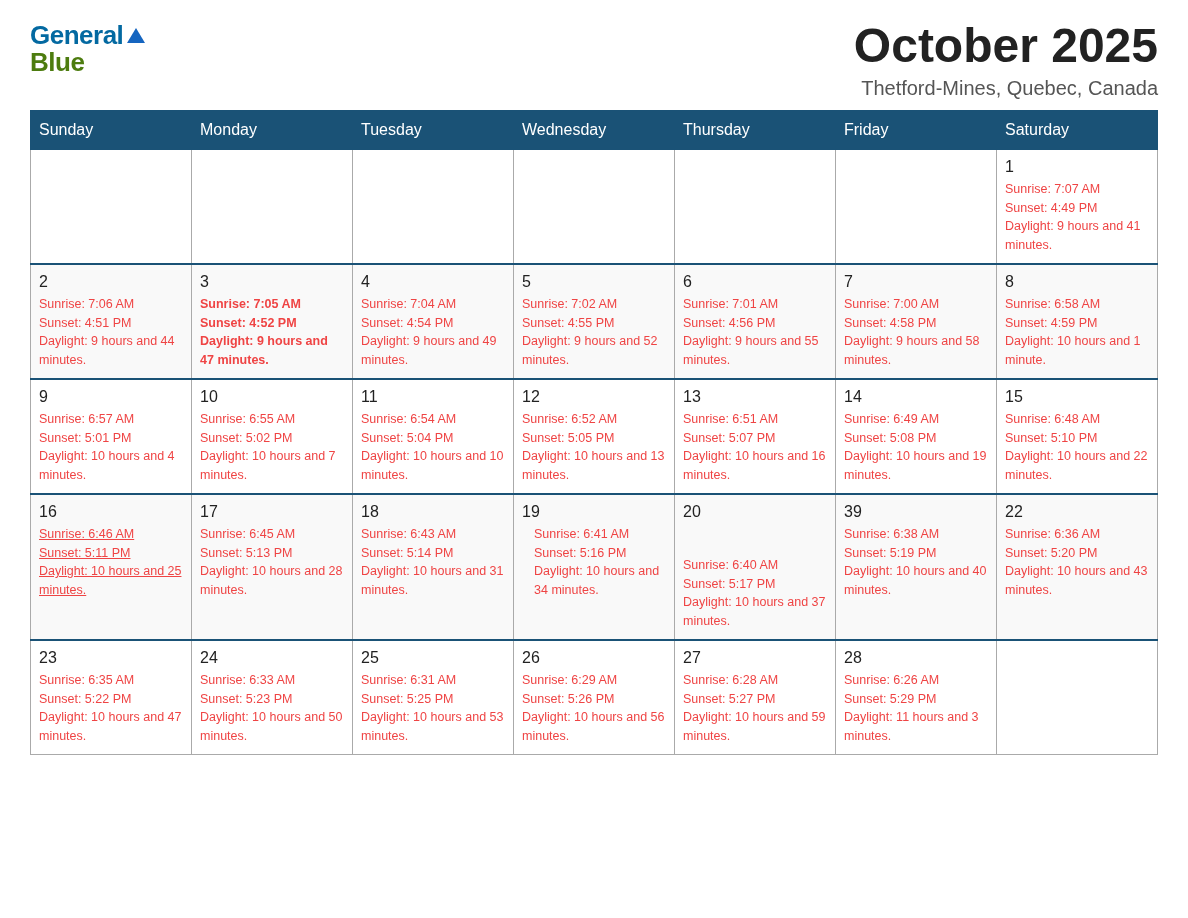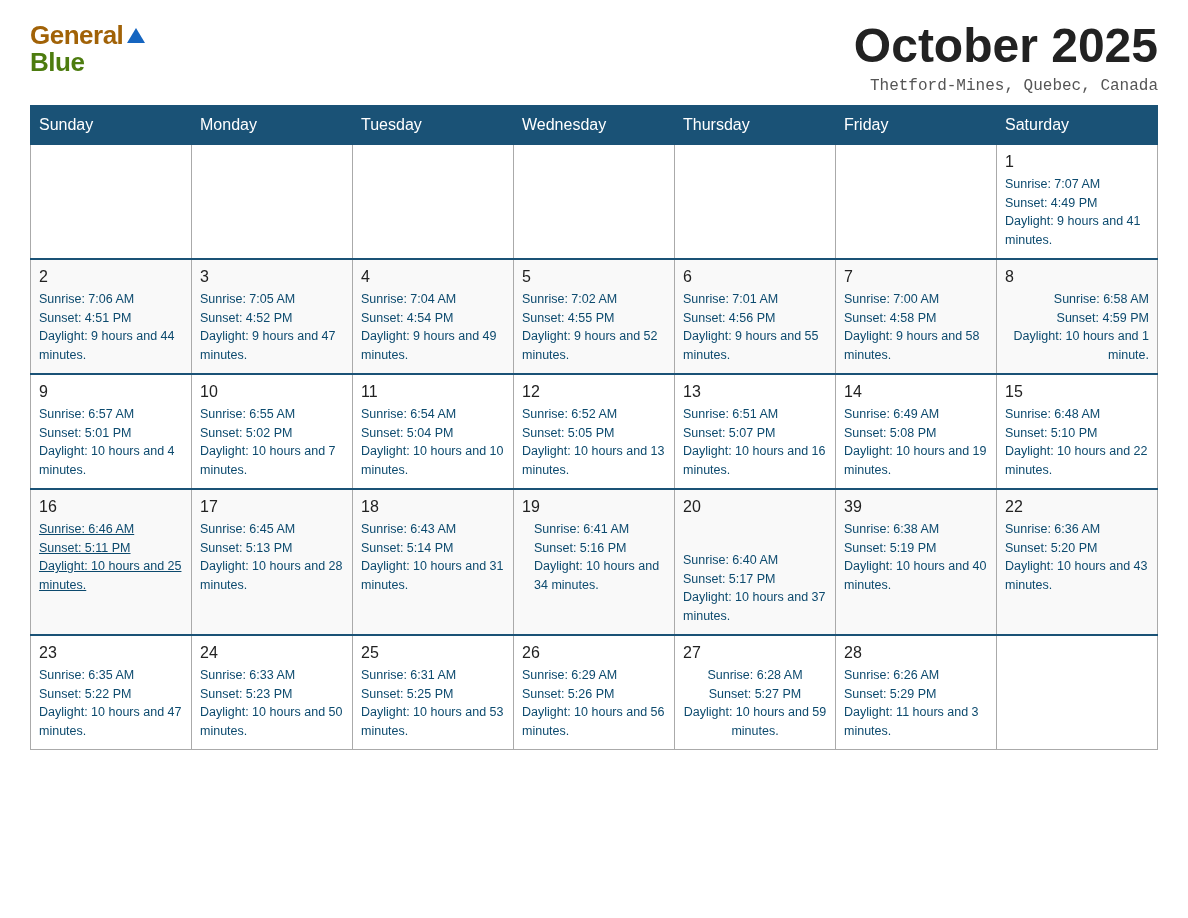--- a/index.html
+++ b/index.html
@@ -19,24 +19,23 @@
     .title-section {
       text-align: right;
     }
     .month-title {
       font-size: 48px;
       font-weight: bold;
       color: #222;
       line-height: 1.1;
     }
     .location-title {
-      font-size: 16px;
+      font-size: 20px;
       color: #555;
       margin-top: 4px;
-      font-family: Liberation Mono, monospace;
     }
     .calendar-table {
       width: 100%;
       border-collapse: collapse;
       margin-top: 10px;
     }
     .calendar-table th {
       background-color: #1a5276;
       color: #fff;
       padding: 10px 8px;
@@ -61,38 +60,38 @@
     }
     .day-number {
       font-size: 16px;
       font-weight: normal;
       margin-bottom: 4px;
       display: block;
     }
     .day-info {
       font-size: 12.5px;
       line-height: 1.5;
-      color: #0c4a6e;
+      color: #ef4444;
     }
     .row-divider td {
       border-top: 2px solid #1a5276;
     }
     .logo-wrapper {
       display: flex;
       flex-direction: column;
       align-items: flex-start;
     }
     .logo-line1 {
       display: flex;
       align-items: center;
     }
     .logo-general {
       font-size: 26px;
       font-weight: bold;
-      color: #a16207;
+      color: #0369a1;
       letter-spacing: -0.5px;
     }
     .logo-blue-text {
       font-size: 26px;
       font-weight: bold;
       color: #4d7c0f;
       letter-spacing: -0.5px;
     }
   </style>
 </head>
@@ -143,21 +142,21 @@
       </tr>
       <tr class="row-divider">
         <td>
           <span class="day-number">2</span>
           <div class="day-info" style="white-space: pre-line;">Sunrise: 7:06 AM
 Sunset: 4:51 PM
 Daylight: 9 hours and 44 minutes.</div>
         </td>
         <td>
           <span class="day-number">3</span>
-          <div class="day-info" style="white-space: pre-line;">Sunrise: 7:05 AM
+          <div class="day-info" style="white-space: pre-line; font-weight: bold;">Sunrise: 7:05 AM
 Sunset: 4:52 PM
 Daylight: 9 hours and 47 minutes.</div>
         </td>
         <td>
           <span class="day-number">4</span>
           <div class="day-info" style="white-space: pre-line;">Sunrise: 7:04 AM
 Sunset: 4:54 PM
 Daylight: 9 hours and 49 minutes.</div>
         </td>
         <td>
@@ -173,21 +172,21 @@
 Daylight: 9 hours and 55 minutes.</div>
         </td>
         <td>
           <span class="day-number">7</span>
           <div class="day-info" style="white-space: pre-line;">Sunrise: 7:00 AM
 Sunset: 4:58 PM
 Daylight: 9 hours and 58 minutes.</div>
         </td>
         <td>
           <span class="day-number">8</span>
-          <div class="day-info" style="white-space: pre-line; text-align: right;">Sunrise: 6:58 AM
+          <div class="day-info" style="white-space: pre-line;">Sunrise: 6:58 AM
 Sunset: 4:59 PM
 Daylight: 10 hours and 1 minute.</div>
         </td>
       </tr>
       <tr class="row-divider">
         <td>
           <span class="day-number">9</span>
           <div class="day-info" style="white-space: pre-line;">Sunrise: 6:57 AM
 Sunset: 5:01 PM
 Daylight: 10 hours and 4 minutes.</div>
@@ -293,21 +292,21 @@
 Daylight: 10 hours and 53 minutes.</div>
         </td>
         <td>
           <span class="day-number">26</span>
           <div class="day-info" style="white-space: pre-line;">Sunrise: 6:29 AM
 Sunset: 5:26 PM
 Daylight: 10 hours and 56 minutes.</div>
         </td>
         <td>
           <span class="day-number">27</span>
-          <div class="day-info" style="white-space: pre-line; text-align: center;">Sunrise: 6:28 AM
+          <div class="day-info" style="white-space: pre-line;">Sunrise: 6:28 AM
 Sunset: 5:27 PM
 Daylight: 10 hours and 59 minutes.</div>
         </td>
         <td>
           <span class="day-number">28</span>
           <div class="day-info" style="white-space: pre-line;">Sunrise: 6:26 AM
 Sunset: 5:29 PM
 Daylight: 11 hours and 3 minutes.</div>
         </td>
         <td></td>

